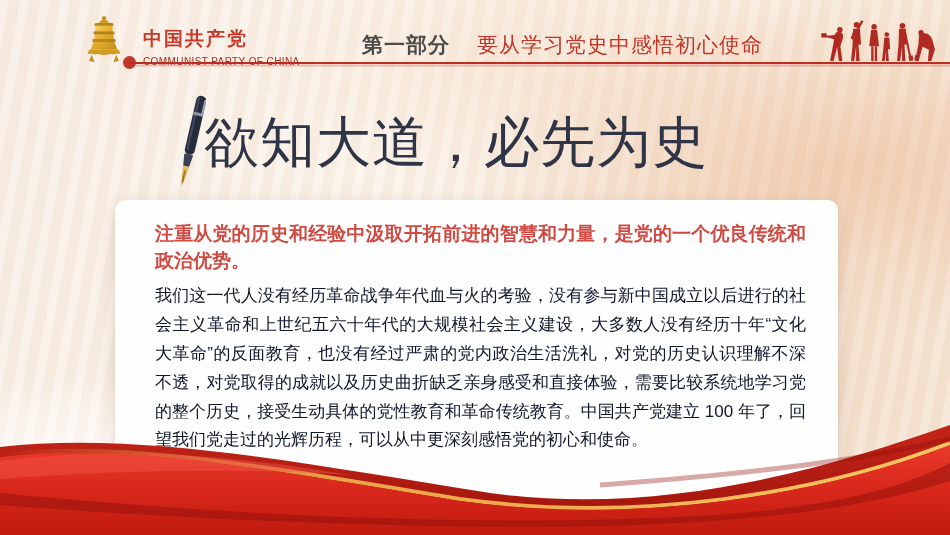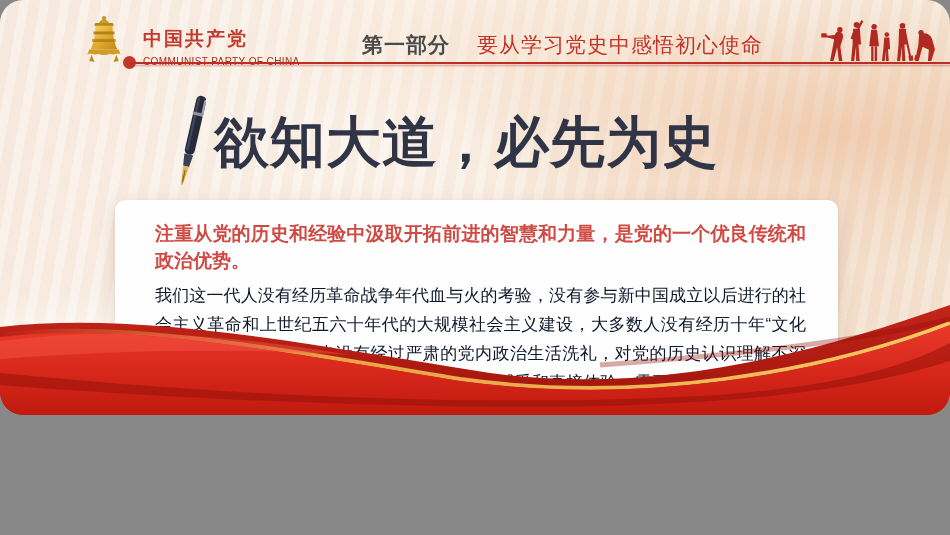--- a/index.html
+++ b/index.html
@@ -1,44 +1,43 @@
 <!DOCTYPE html>
 <html><head>
 <meta charset="utf-8">
 <style>
   html,body{margin:0;padding:0;background:#888;}
   .slide{
-    position:relative;width:950px;height:415px;overflow:hidden;
+    position:relative;width:950px;height:535px;overflow:hidden;
     font-family:"Liberation Sans","DejaVu Sans",sans-serif;
     background:
       radial-gradient(38% 30% at 8% 90%, rgba(255,255,255,.85), rgba(255,255,255,0) 70%),
       radial-gradient(55% 45% at 88% 32%, rgba(233,172,128,.45), rgba(233,172,128,0) 72%),
       radial-gradient(45% 38% at 72% 70%, rgba(238,196,165,.40), rgba(238,196,165,0) 70%),
       radial-gradient(40% 30% at 55% 12%, rgba(244,214,188,.35), rgba(244,214,188,0) 75%),
       repeating-linear-gradient(100deg, rgba(255,255,255,.22) 0 9px, rgba(238,205,178,.12) 9px 20px),
       linear-gradient(105deg,#f7ece2 0%,#faf2e9 38%,#f3e2d0 100%);
-    border-radius: 23px;
   }
   
   .header{position:absolute;left:0;top:0;width:100%;height:80px;z-index:3;}
   .bell{position:absolute;left:85px;top:15px;width:38px;height:52px;}
   .org{position:absolute;left:143px;top:26px;}
   .org-name{font-size:19px;font-weight:bold;color:#c23a2e;letter-spacing:2px;}
   .org-en{font-size:10px;color:#a12d22;letter-spacing:.4px;margin-top:4px;}
   .hdr-dot{position:absolute;left:123px;top:56px;width:13px;height:13px;border-radius:50%;background:#c0392b;}
   .hdr-line{position:absolute;left:130px;top:61.5px;right:0;height:2.5px;background:#bb2e24;
             box-shadow:0 2.5px 0 rgba(187,46,36,.28);}
   .section{position:absolute;left:362px;top:31px;display:flex;align-items:flex-start;gap:27px;white-space:nowrap;}
   .section-label{font-size:21px;color:#4a4a4a;font-weight:600;letter-spacing:1px;}
   .section-title{font-size:21px;color:#c23328;font-weight:normal;letter-spacing:1px;}
   .workers{position:absolute;right:12px;top:17px;width:118px;height:45px;}
   
   .title-row{position:absolute;left:160px;top:90px;height:105px;display:flex;align-items:center;z-index:2;}
   .pen{width:46px;height:102px;margin-right:-2px;}
-  .page-title{font-size:55px;font-weight:bold;color:#2f3546;letter-spacing:1px;margin:10px;line-height:1.1;}
+  .page-title{font-size:55px;font-weight:normal;color:#2f3546;letter-spacing:1px;margin:0;line-height:1.1;}
   
   .card{
     position:absolute;left:115px;top:200px;width:723px;height:320px;z-index:2;
     background:#fefefe;border-radius:10px;box-sizing:border-box;
     padding:21px 32px 20px 40px;
     box-shadow:0 6px 20px rgba(160,110,88,.22), 0 1px 3px rgba(160,110,88,.15);
     text-align:justify;
   }
   .card-lead{font-size:19px;line-height:1.42;font-weight:bold;color:#cf4a42;margin:0;}
   .card-body{font-size:17px;line-height:1.7;color:#0f172a;margin:7px 0 0 0;}

